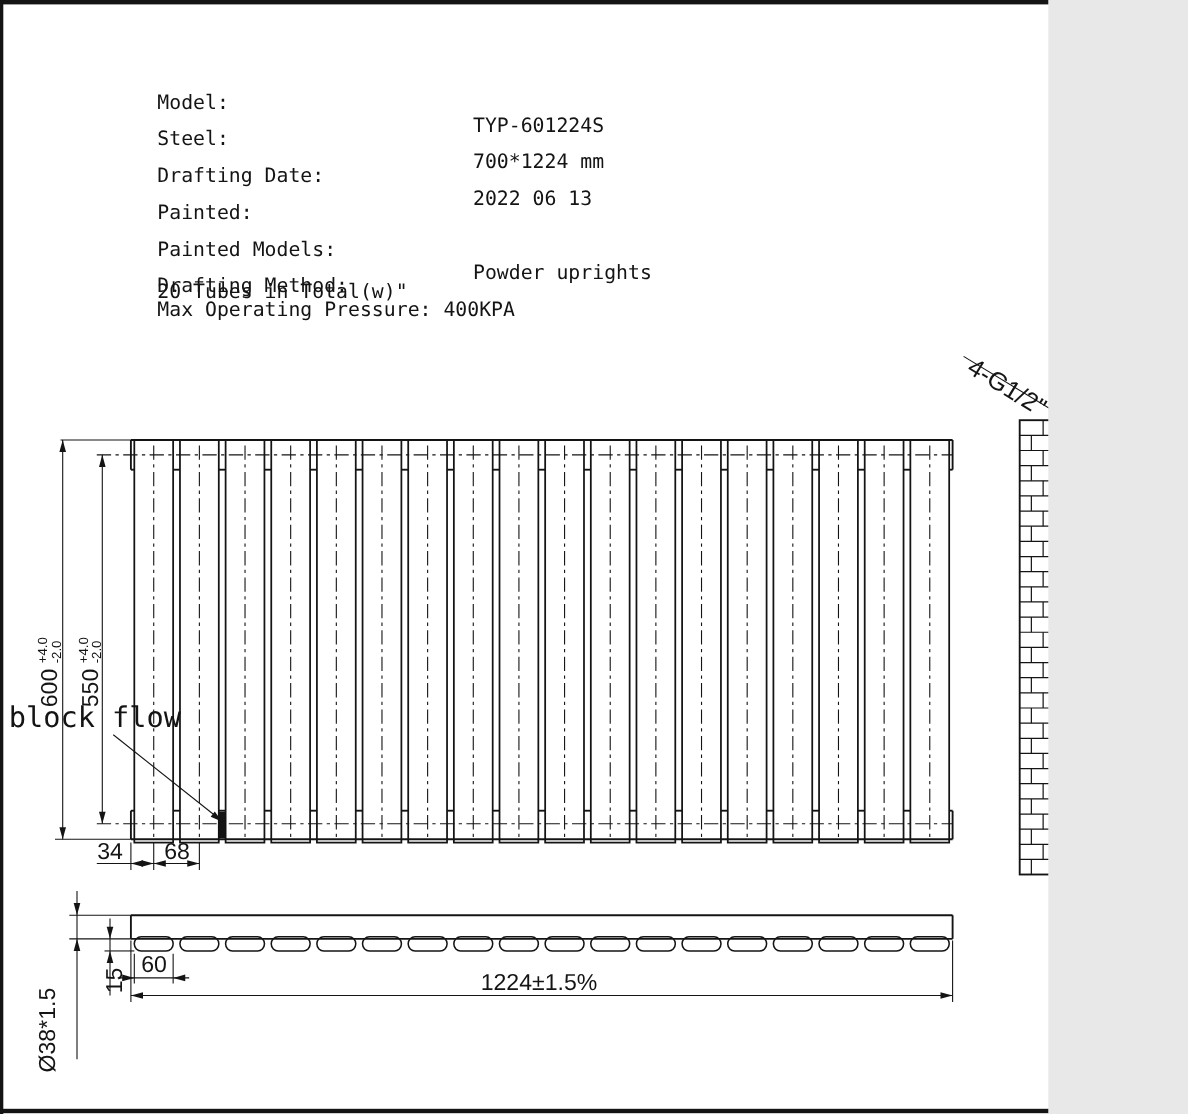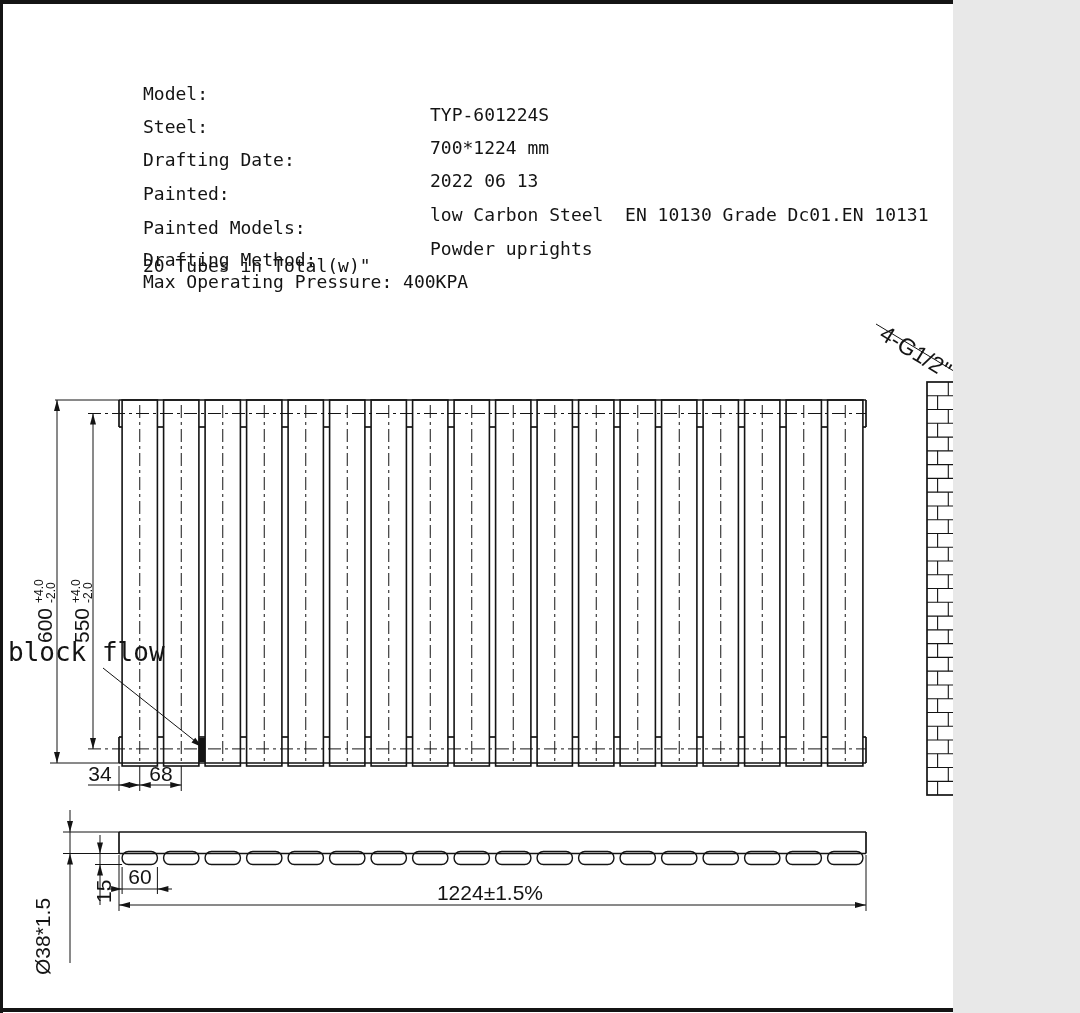--- a/index.html
+++ b/index.html
@@ -37,21 +37,20 @@
     <div class="tb-row" style="top:95px">
       <span class="tb-label">Steel:</span>
       <span class="tb-value">700*1224 mm</span>
     </div>
     <div class="tb-row" style="top:128px">
       <span class="tb-label">Drafting Date:</span>
       <span class="tb-value">2022 06 13</span>
     </div>
     <div class="tb-row" style="top:162px">
       <span class="tb-label">Painted:</span>
-      <span class="tb-value">low Carbon Steel  EN 10130 Grade Dc01.EN 10131</span>
     </div>
     <div class="tb-row" style="top:196px">
       <span class="tb-label">Painted Models:</span>
       <span class="tb-value">Powder uprights</span>
     </div>
     <div class="tb-row" style="top:228px">
       <span class="tb-label">Drafting Method:</span>
     </div>
     <div class="tb-line" style="top:255px">20 Tubes in Total(w)"</div>
     <div class="tb-line" style="top:271px">Max Operating Pressure: 400KPA</div>

